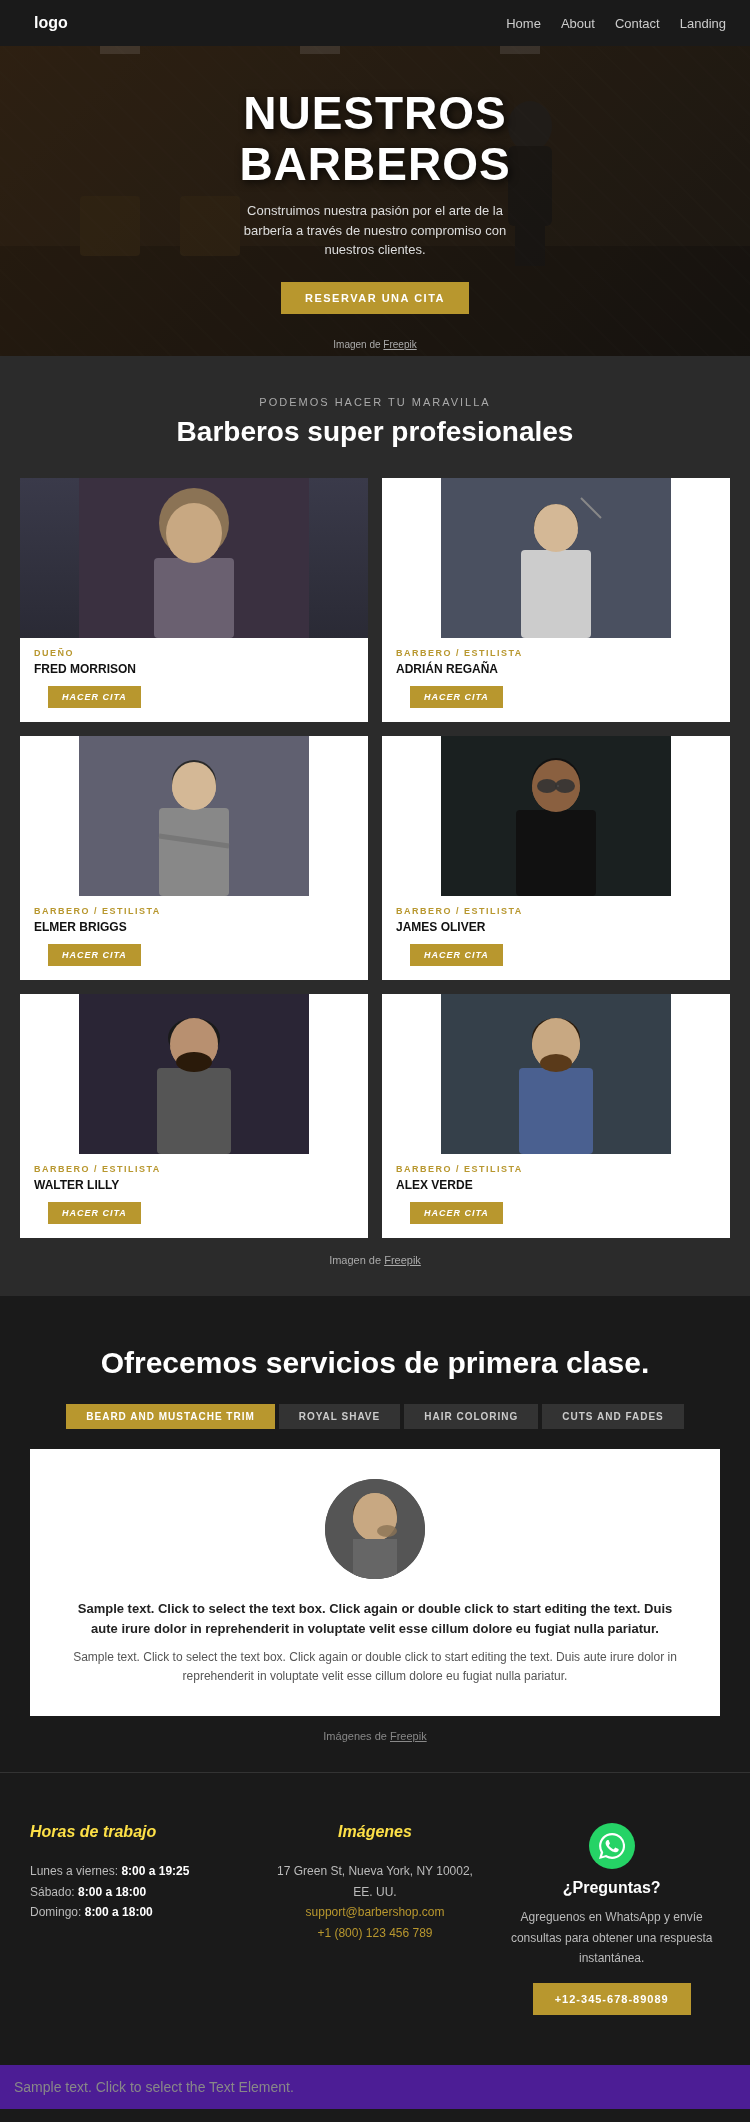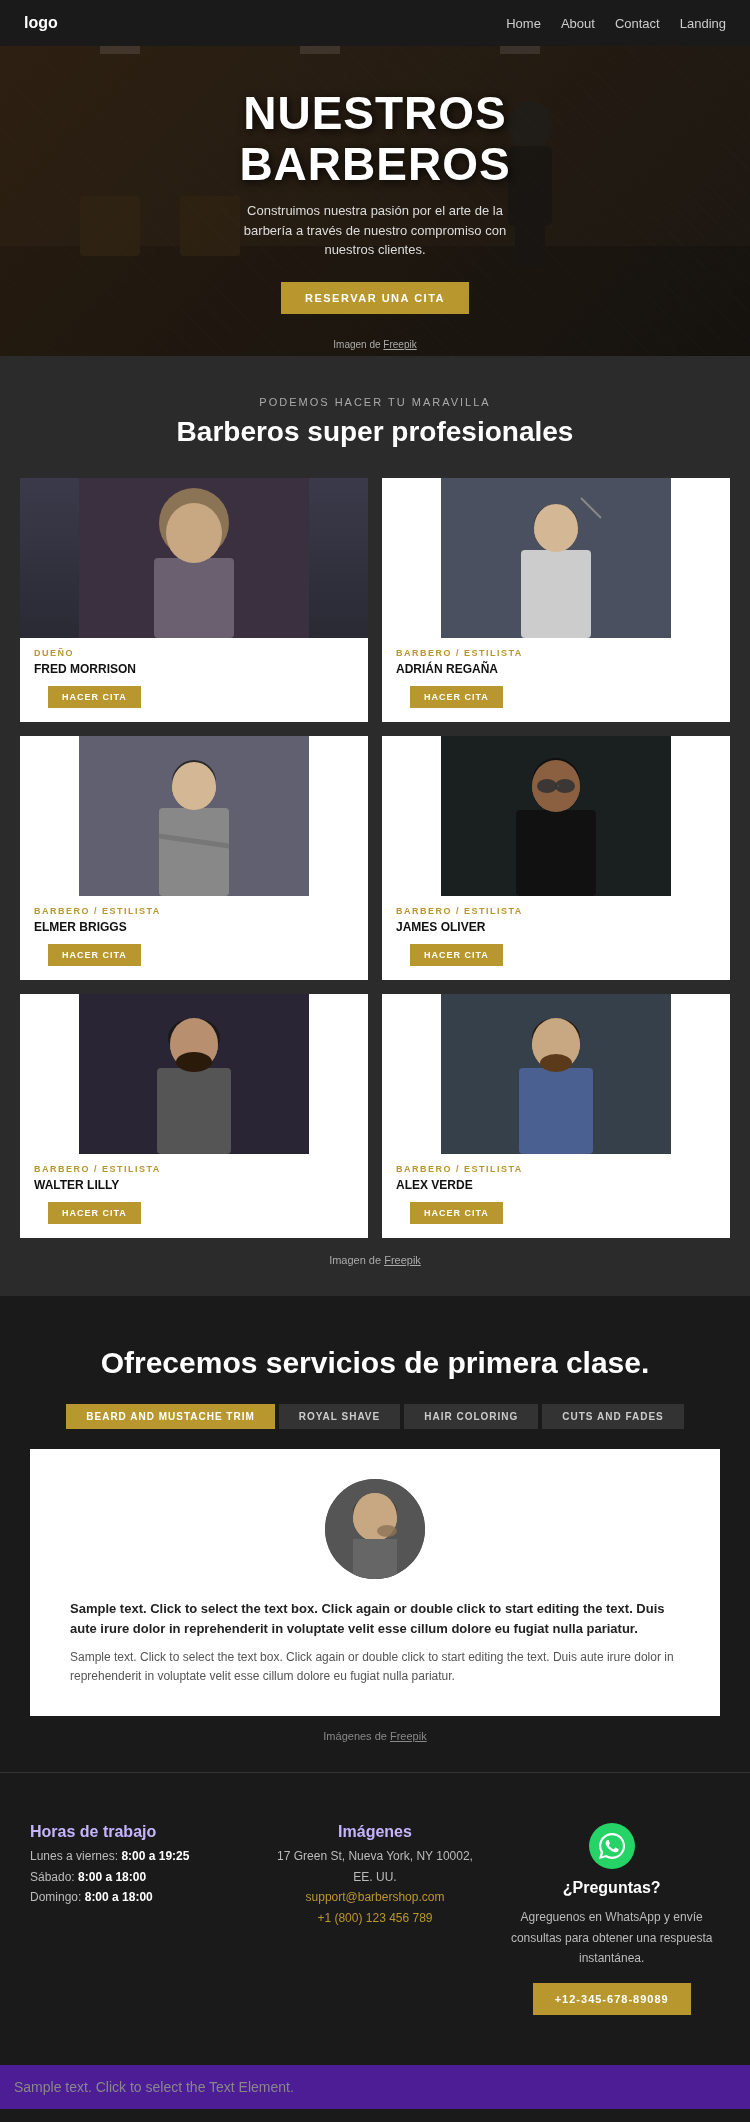--- a/index.html
+++ b/index.html
@@ -8,20 +8,21 @@
     
     nav {
       background: #1a1a1a;
       display: flex;
       align-items: center;
       justify-content: space-between;
       padding: 0 24px;
       height: 46px;
       position: relative;
       z-index: 10;
+      margin-left: 10px;
     }
     .nav-logo { color: #fff; font-weight: bold; font-size: 16px; }
     .nav-links { display: flex; gap: 20px; }
     .nav-links a { color: #ccc; text-decoration: none; font-size: 13px; }
 
     
     .hero {
       position: relative;
       height: 310px;
       overflow: hidden;
@@ -148,20 +149,21 @@
       padding: 6px 14px;
       background: #b8972e;
       color: #fff;
       font-size: 9px;
       font-weight: bold;
       letter-spacing: 1px;
       text-transform: uppercase;
       border: none;
       cursor: pointer;
       margin-left: 14px;
+      font-style: italic;
     }
     .barbers-credit {
       text-align: center;
       font-size: 11px;
       color: #aaa;
       margin-top: 16px;
       padding-bottom: 10px;
     }
     .barbers-credit a { color: #aaa; text-decoration: underline; }
 
@@ -201,20 +203,21 @@
       background: #333;
       color: #ccc;
     }
 
     
     .service-card {
       background: #fff;
       max-width: 690px;
       margin: 0 auto;
       padding: 30px 40px;
+      text-align: center;
     }
     .service-avatar {
       width: 100px;
       height: 100px;
       border-radius: 50%;
       background: #555;
       margin: 0 auto 20px;
       overflow: hidden;
       display: flex;
       align-items: center;
@@ -247,22 +250,23 @@
       display: grid;
       grid-template-columns: repeat(3, 1fr);
       gap: 20px;
       padding: 50px 30px;
       border-top: 1px solid #333;
     }
     .footer-col {}
     .footer-col-title {
       font-size: 16px;
       font-weight: 700;
-      color: #c4b5fd;
-      margin-bottom: 5px;
+      color: #fde047;
+      margin-bottom: 20px;
+      font-style: italic;
     }
     .footer-col p {
       font-size: 12px;
       color: #bbb;
       line-height: 1.7;
     }
     .footer-col a { color: #b8972e; }
     strong { color: #fff; }
 
     .whatsapp-icon {

